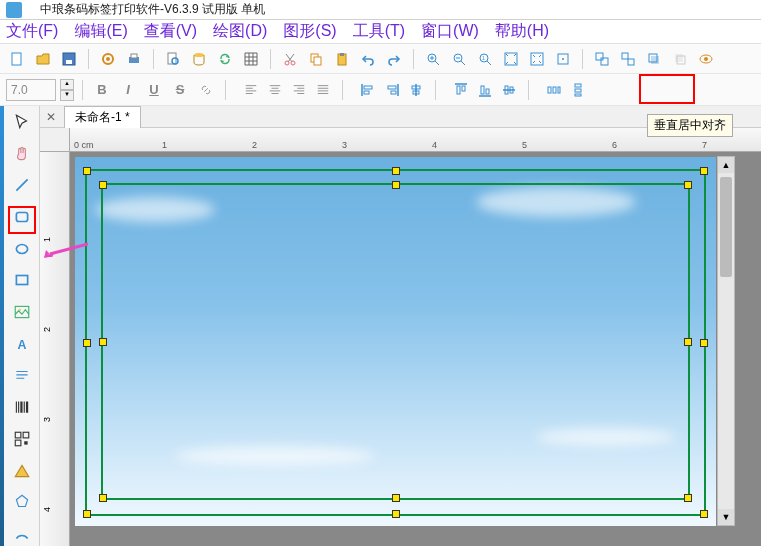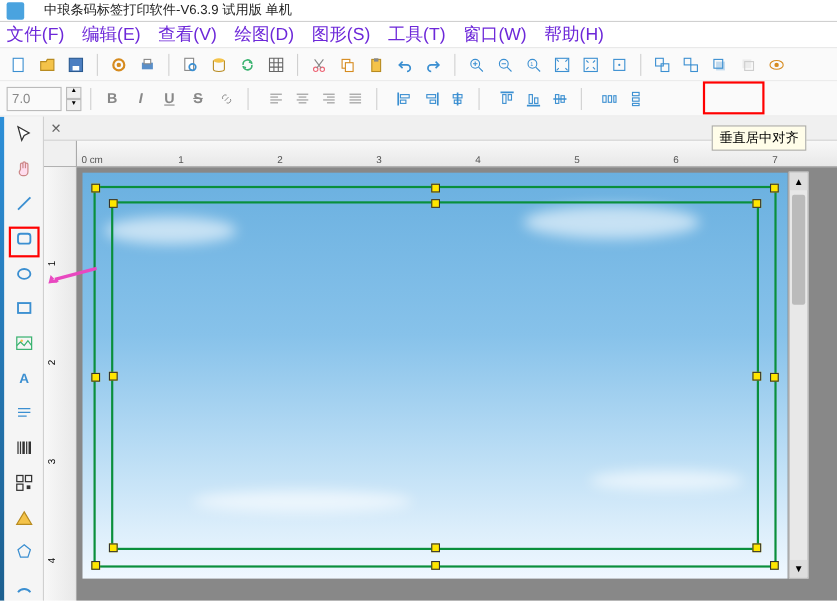--- a/index.html
+++ b/index.html
@@ -440,20 +440,21 @@
         <svg viewBox="0 0 16 16">
           <path d="M3 12a6 6 0 0110 0" fill="none" stroke="#3b8fd1" stroke-width="1.5"></path>
         </svg>
       </div>
     <div class="red-box tool"></div>
   </div>
 
   <div class="main-area">
     <div class="tab-strip">
       <div class="tab-x">✕</div>
+      <div class="doc-tab"><span>未命名-1 *</span></div>
     </div>
     <div class="ruler-row">
       <div class="ruler-corner"></div>
       <div class="h-ruler">
         <span class="h-lbl" style="left:4px">0 cm</span>
         <span class="h-lbl" style="left:92px">1</span>
         <span class="h-lbl" style="left:182px">2</span>
         <span class="h-lbl" style="left:272px">3</span>
         <span class="h-lbl" style="left:362px">4</span>
         <span class="h-lbl" style="left:452px">5</span>

